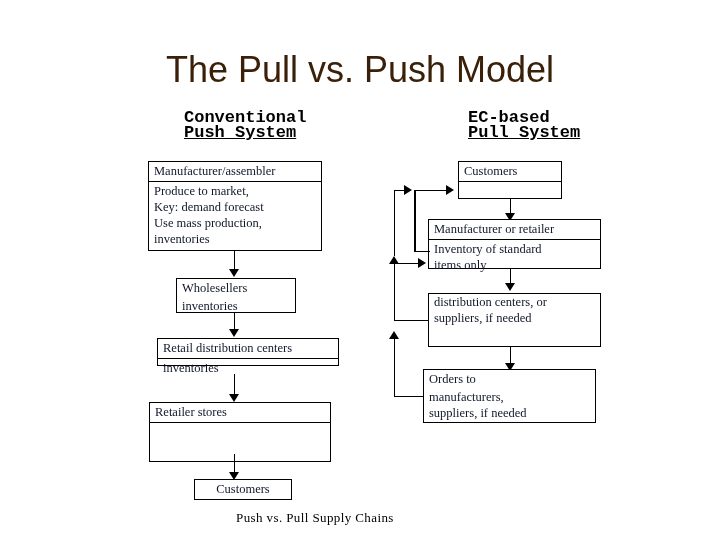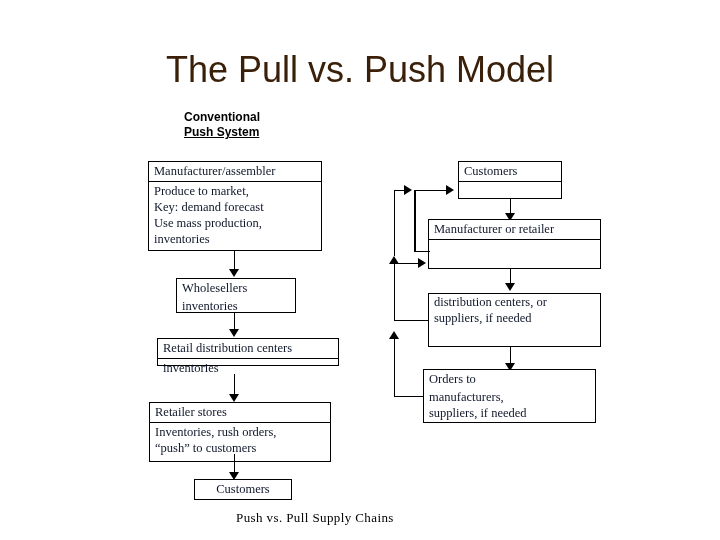--- a/index.html
+++ b/index.html
@@ -10,22 +10,22 @@
   #slide{position:absolute;left:0;top:0;width:720px;height:540px;}
 
   .title{
     position:absolute;left:0;top:24px;width:720px;text-align:center;
     font-family:"Liberation Sans",sans-serif;
     font-size:36px;line-height:44px;color:#3a2009;font-weight:400;
     letter-spacing:0px;white-space:nowrap;margin-top:24px;
   }
 
   .colhead{
-    position:absolute;font-family:Liberation Sans, sans-serif;
-    font-weight:bold;font-size:12px;line-height:15px;color:#000;
+    position:absolute;font-family:Liberation Mono, monospace;
+    font-weight:bold;font-size:17px;line-height:15px;color:#000;
   }
   .colhead .u{text-decoration:underline;display:block;}
   .colhead .n{display:block;}
 
   .box{
     position:absolute;border:1.6px solid #000;background:#fff;
     box-sizing:border-box;color:#0f172a;
   }
   .box .hd{
     font-size:12.5px;line-height:16px;padding:1px 4px 2px 5px;
@@ -67,20 +67,24 @@
 
 <div id="slide">
 
   <div class="title">The Pull vs. Push Model</div>
 
   <div class="colhead" style="left:184px;top:110px;">
     <span class="n">Conventional</span>
     <span class="u">Push System</span>
   </div>
 
+  <div class="colhead" style="left:468px;top:110px;">
+    <span class="n">EC-based</span>
+    <span class="u">Pull System</span>
+  </div>
 
   <div class="box" style="left:148px;top:161px;width:174px;height:90px;">
     <div class="hd">Manufacturer/assembler</div>
     <div class="bd">Produce to market,
 Key: demand forecast
 Use mass production,
 inventories</div>
   </div>
 
   <div class="v" style="left:234px;top:251px;height:20px;"></div>
@@ -97,40 +101,40 @@
   <div class="box" style="left:157px;top:338px;width:182px;height:28px;">
     <div class="hd">Retail distribution centers</div>
     <div class="bd">inventories</div>
   </div>
 
   <div class="v" style="left:234px;top:374px;height:22px;"></div>
   <div class="ad" style="left:229px;top:394px;"></div>
 
   <div class="box" style="left:149px;top:402px;width:182px;height:60px;">
     <div class="hd">Retailer stores</div>
-    <div class="bd">Inventories, rush orders,
-“push” to customers</div>
   </div>
 
   <div class="v" style="left:234px;top:454px;height:20px;"></div>
   <div class="ad" style="left:229px;top:472px;"></div>
 
   <div class="box" style="left:194px;top:479px;width:98px;height:21px;">
     <div class="hd nodiv" style="text-align:center;padding-left:0;padding-right:0;">Customers</div>
   </div>
 
   <div class="box" style="left:458px;top:161px;width:104px;height:38px;">
     <div class="hd">Customers</div>
   </div>
 
   <div class="v" style="left:510px;top:199px;height:16px;"></div>
   <div class="ad" style="left:505px;top:213px;"></div>
 
   <div class="box" style="left:428px;top:219px;width:173px;height:50px;">
     <div class="hd">Manufacturer or retailer</div>
+    <div class="bd">Inventory of standard
+items only</div>
   </div>
 
   <div class="v" style="left:510px;top:269px;height:16px;"></div>
   <div class="ad" style="left:505px;top:283px;"></div>
 
   <div class="box" style="left:428px;top:293px;width:173px;height:54px;">
     <div class="bd" style="padding-top:0;">distribution centers, or
 suppliers, if needed</div>
   </div>
 

